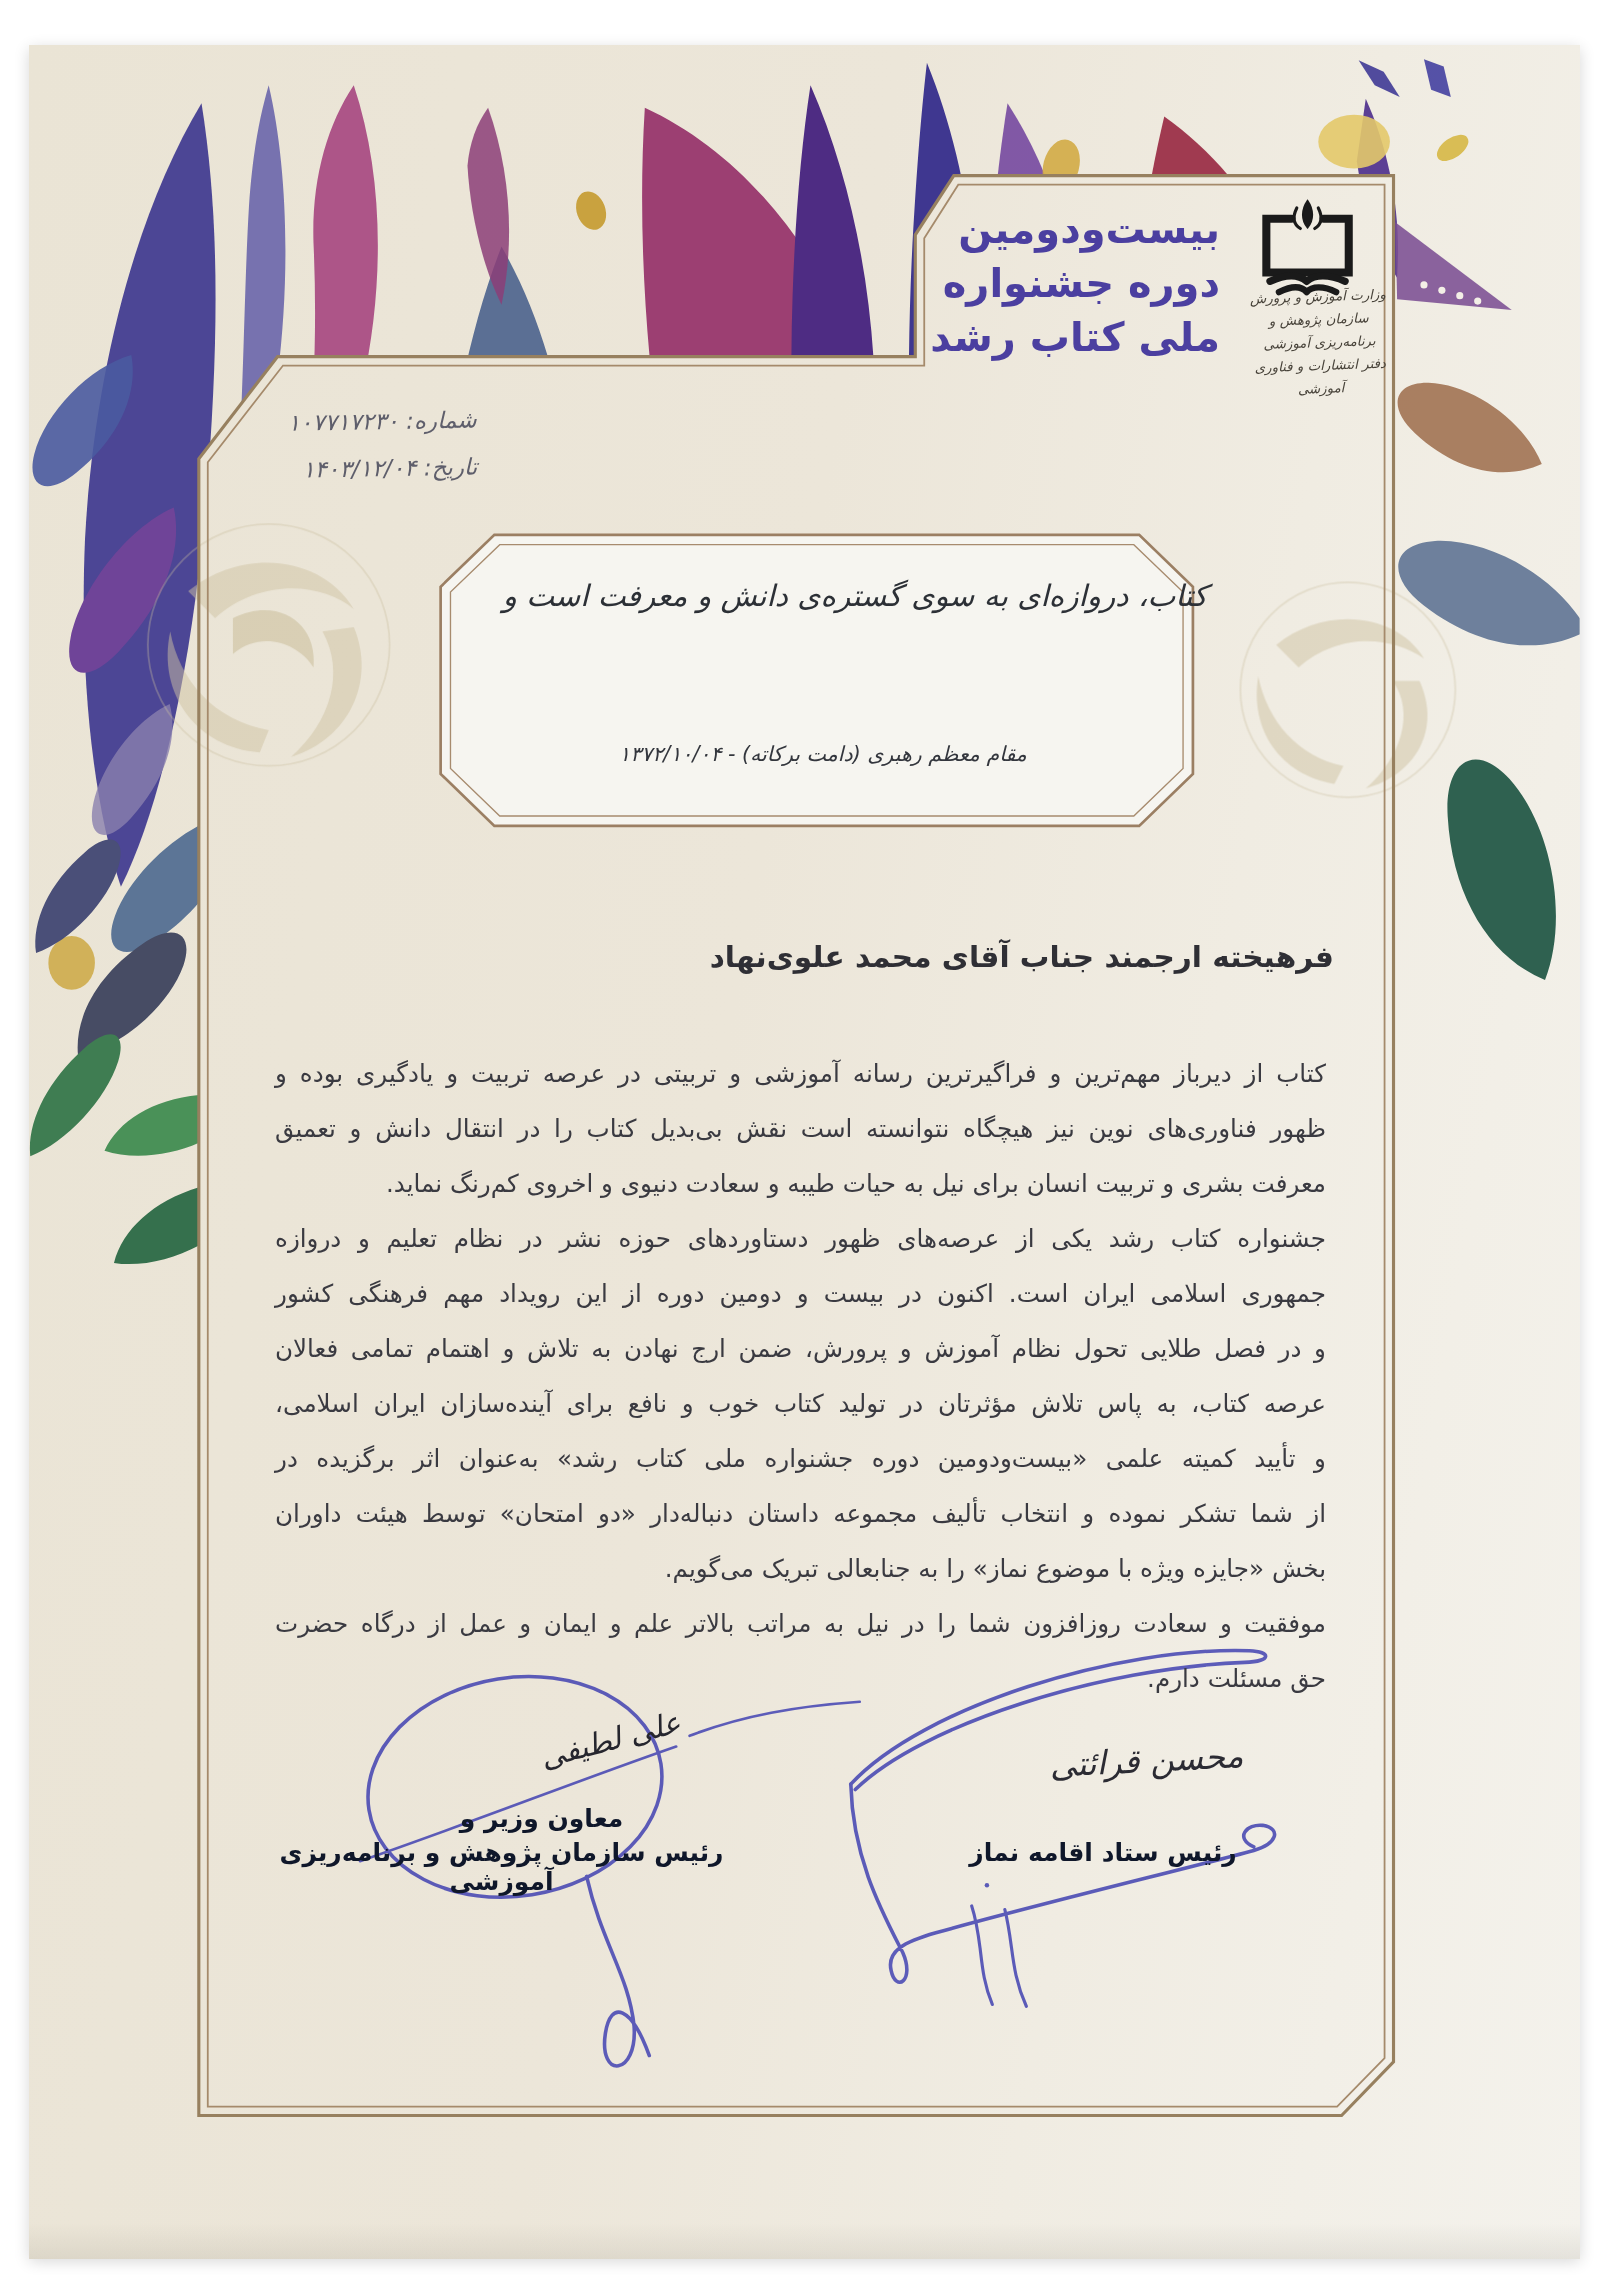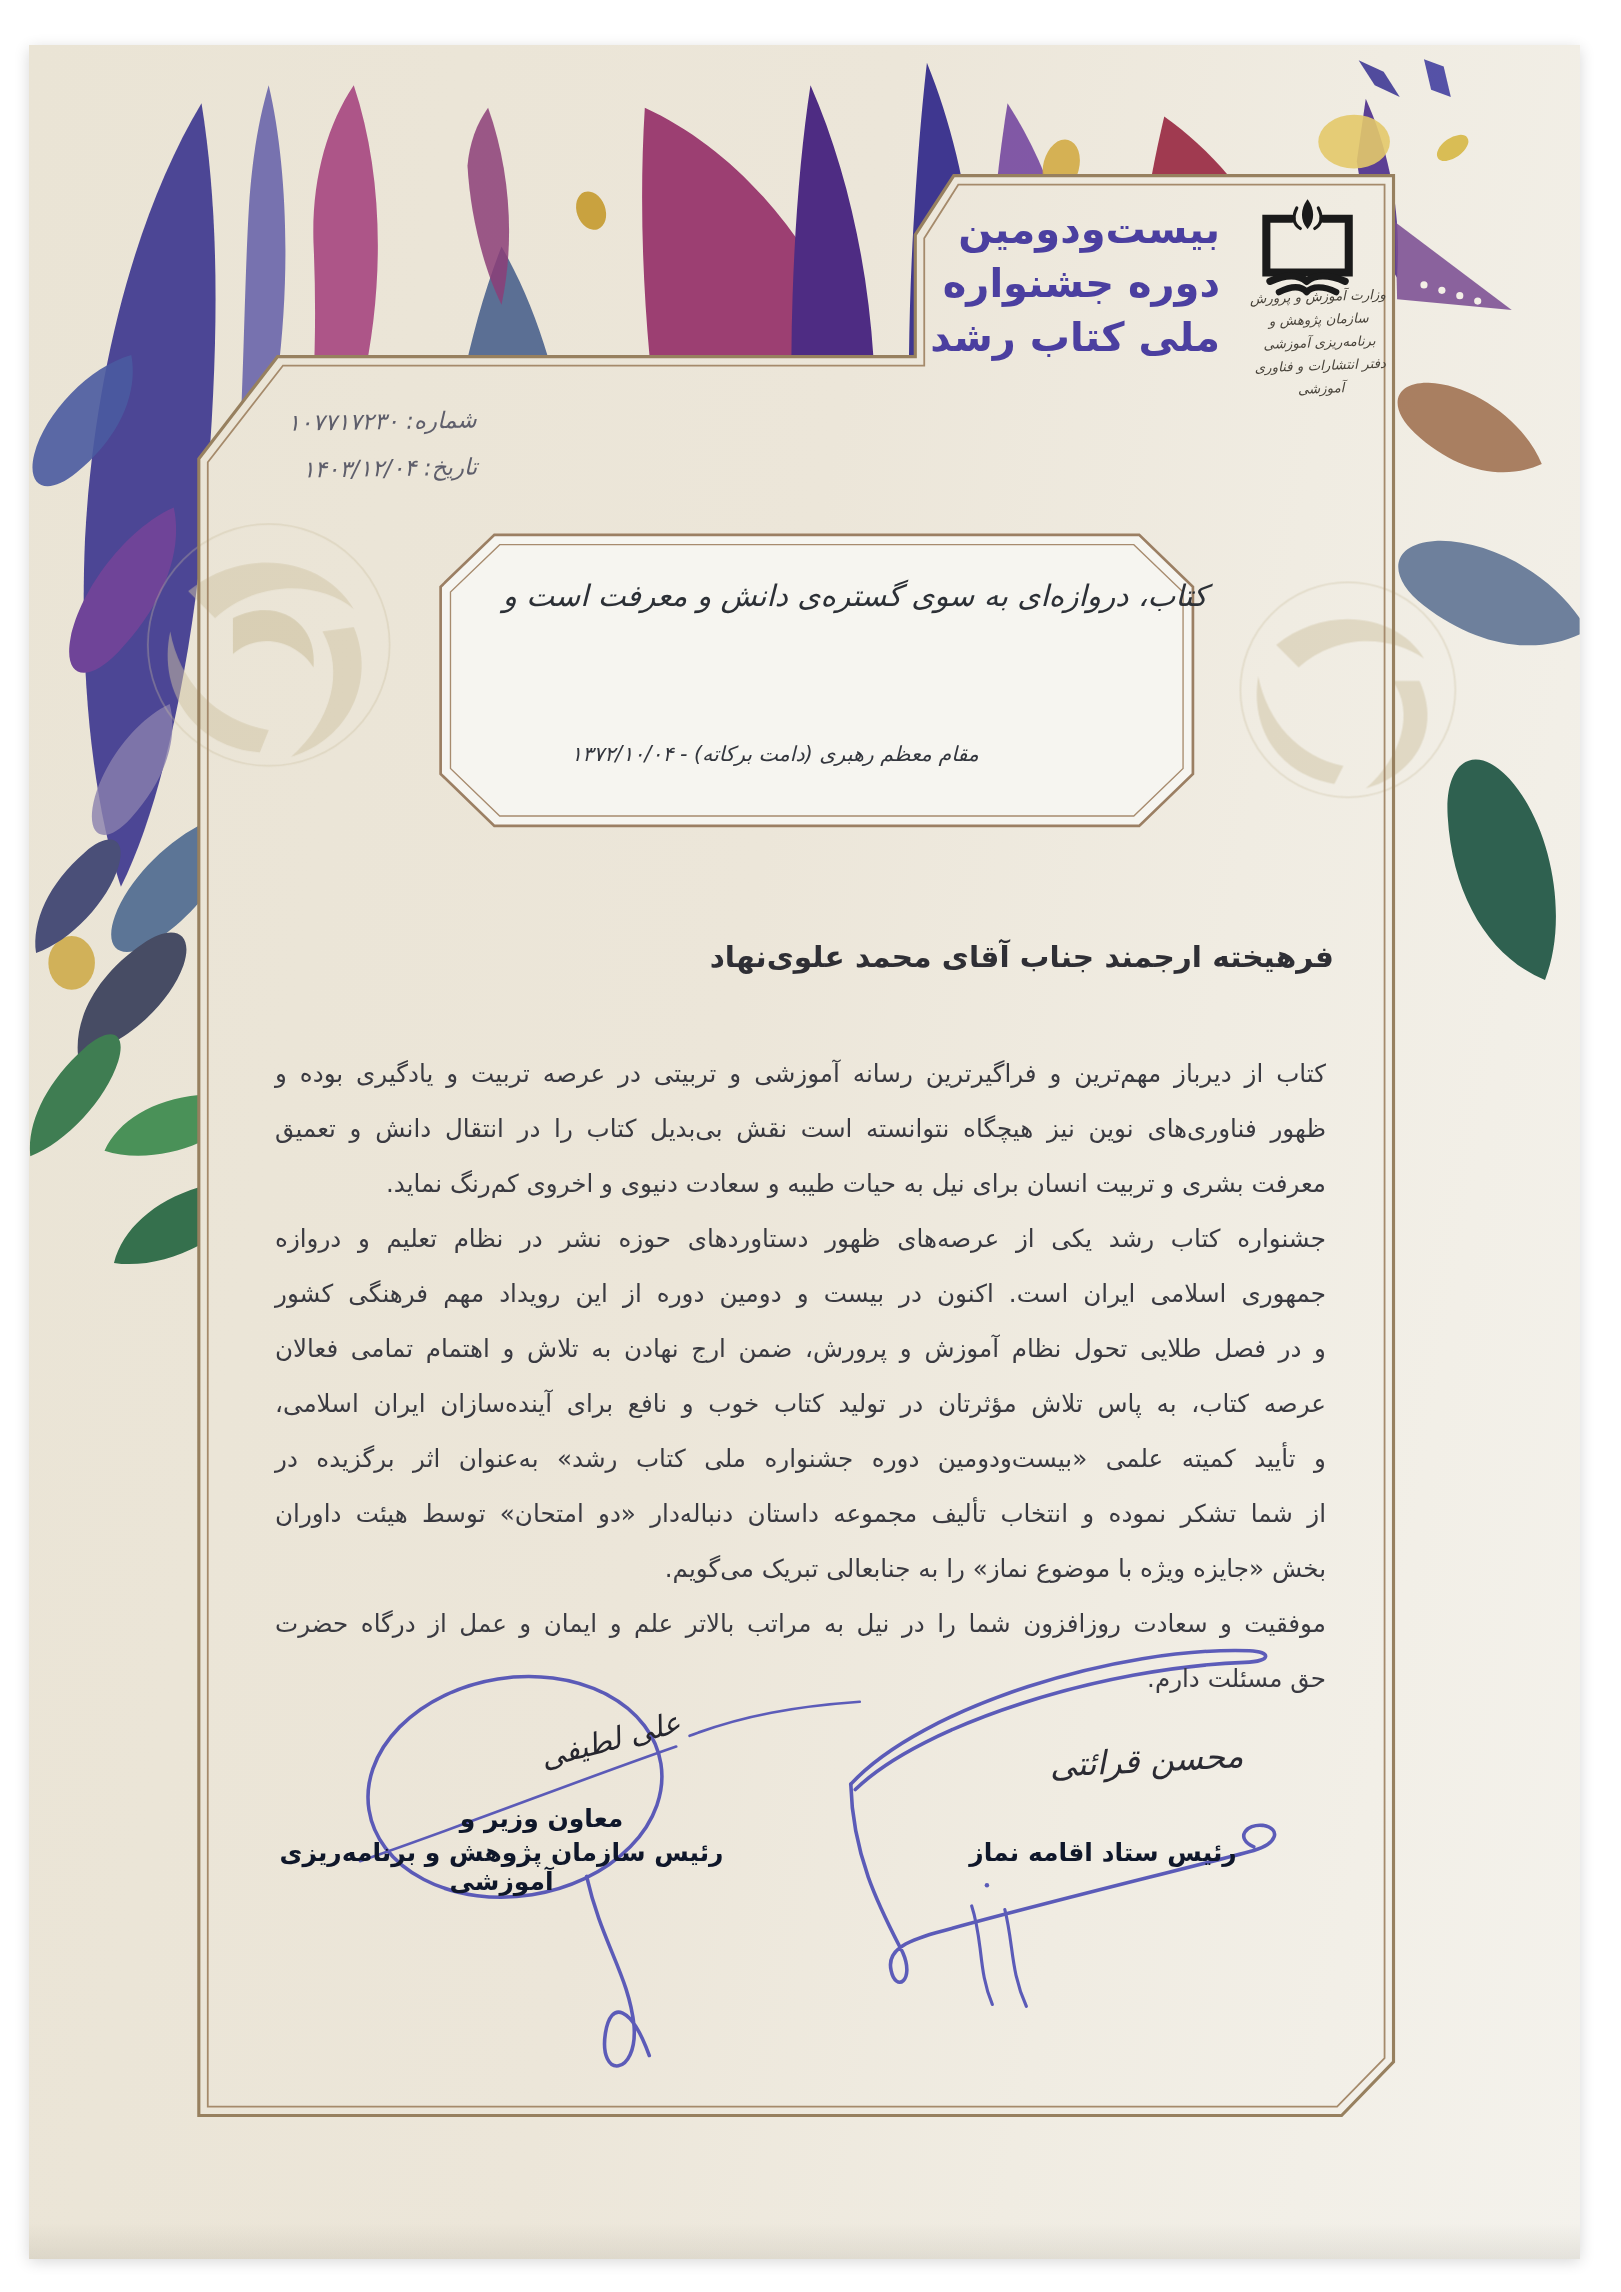--- a/index.html
+++ b/index.html
@@ -32,21 +32,21 @@
     position:absolute;right:1144px;top:399px;width:287px;text-align:right;
     color:#5e5e6b;font-size:23px;line-height:47px;font-style:italic;transform:rotate(-1deg);
     white-space:nowrap;
   }
   
   .quote-text{
     position:absolute;left:441px;top:555px;width:752px;text-align:center;
     color:#2c3036;font-size:29.6px;line-height:82px;font-style:italic;font-weight:500;margin-left:38px;
   }
   .quote-attrib{
-    position:absolute;left:417px;top:742px;width:716px;text-align:center;
+    position:absolute;left:465px;top:742px;width:716px;text-align:center;
     color:#33363d;font-size:20.6px;font-style:italic;
   }
   
   .salutation{
     position:absolute;right:287px;top:940px;width:1057px;text-align:right;
     font-size:29.6px;font-weight:bold;color:#2f2f35;
   }
   .body-lines{
     position:absolute;left:275px;top:1046px;width:1051px;
     font-size:24.6px;line-height:55px;color:#3a3a41;

